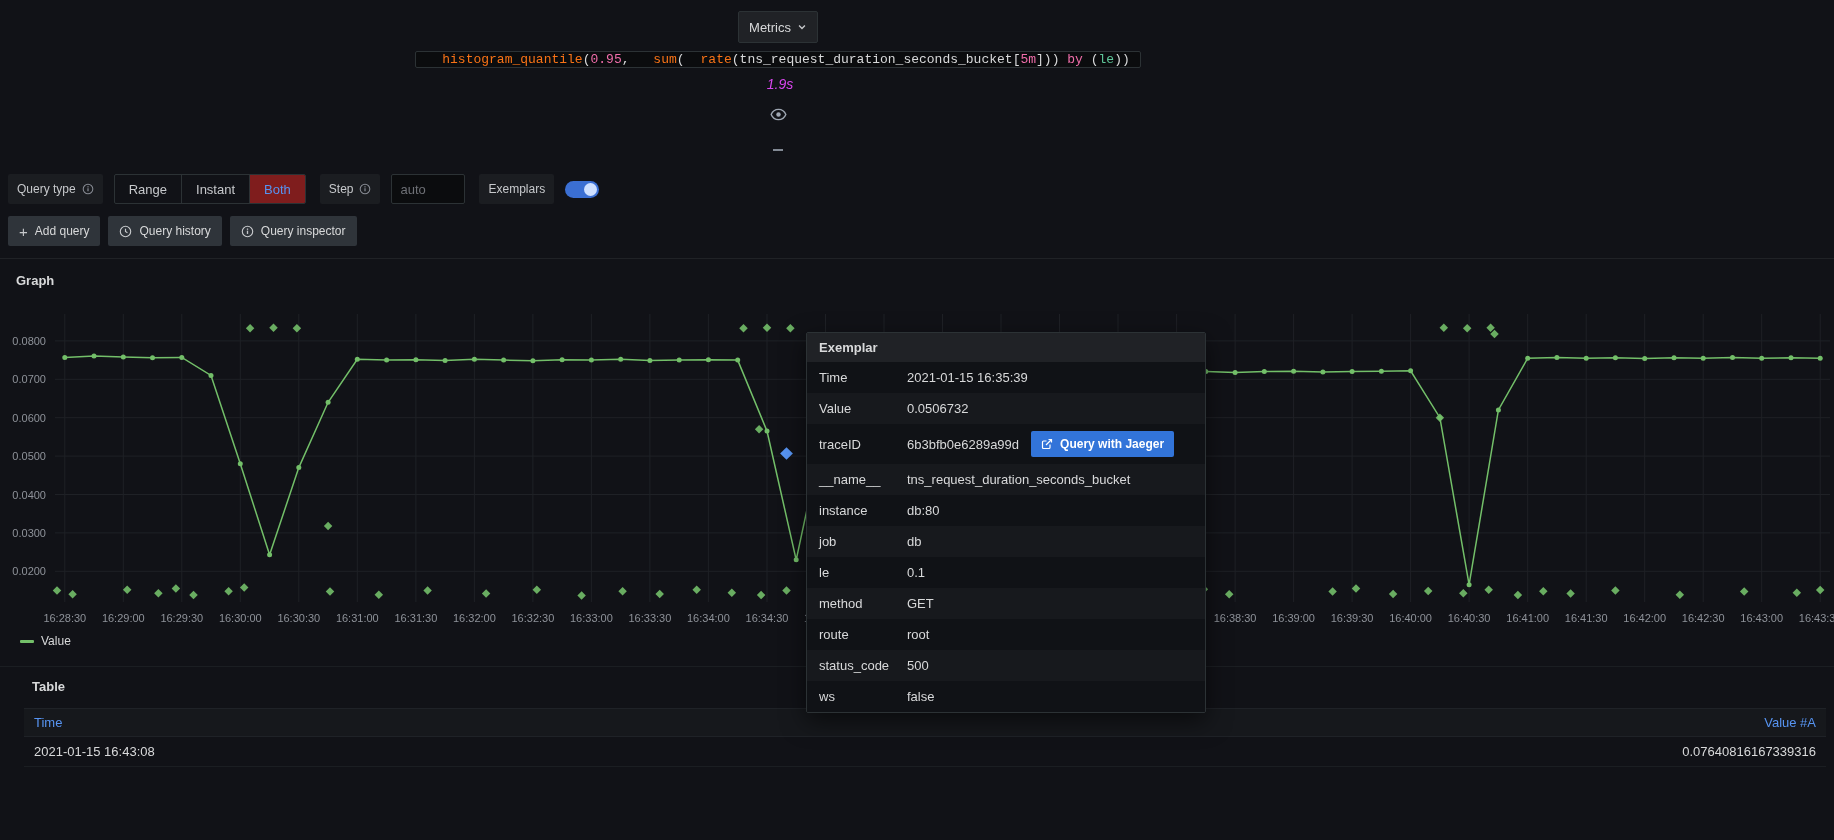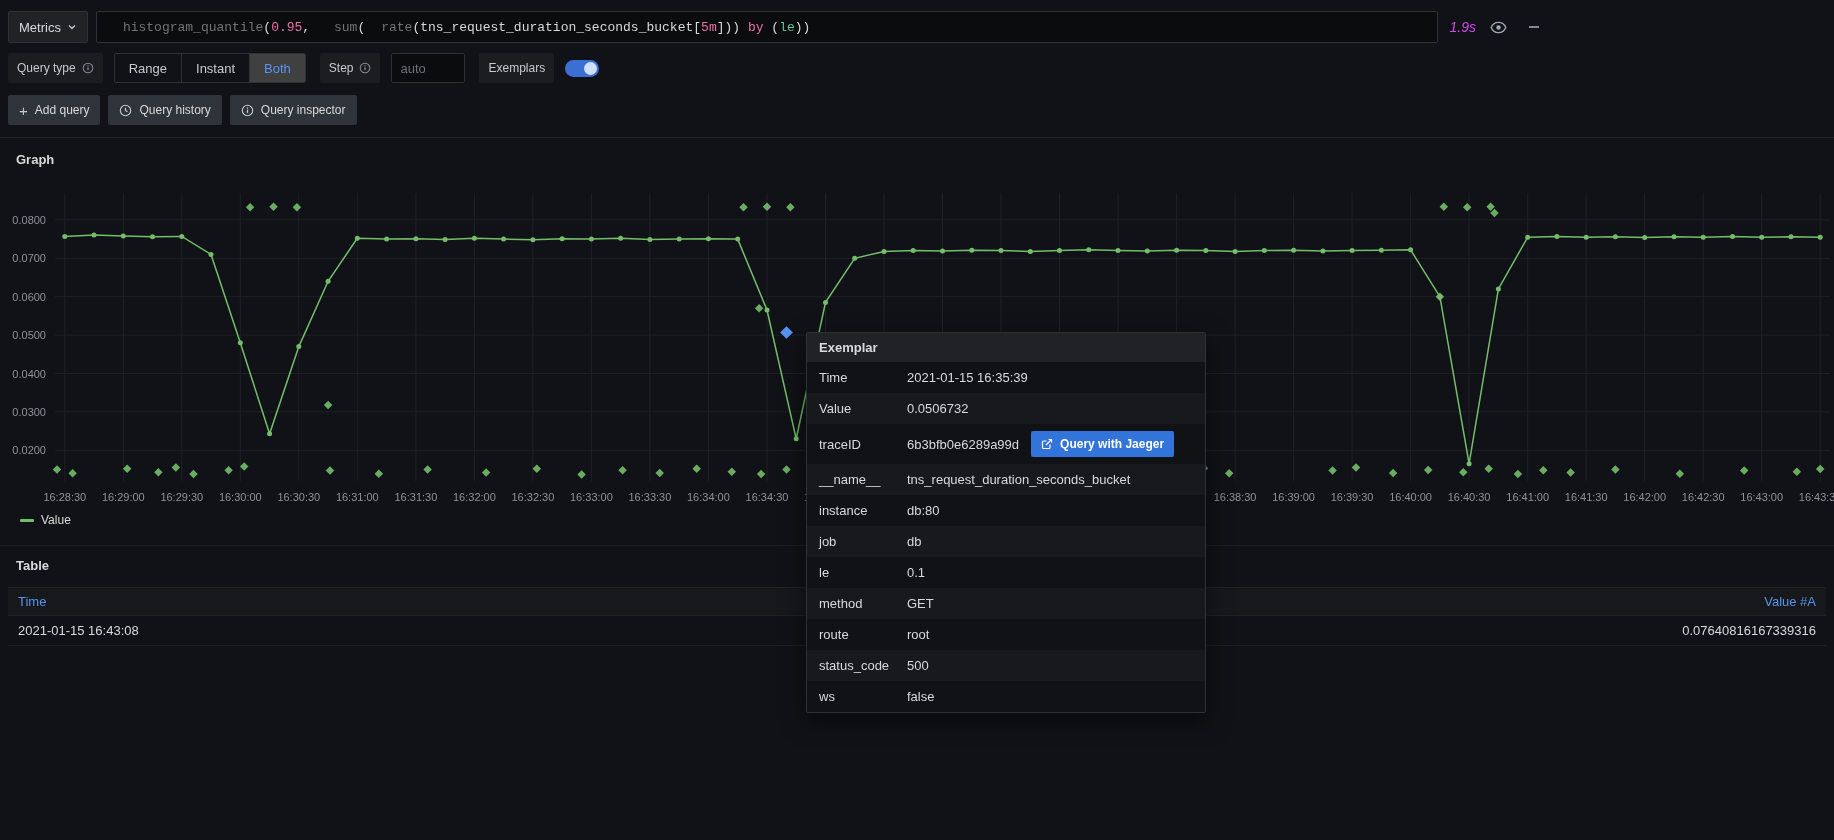--- a/index.html
+++ b/index.html
@@ -5,53 +5,53 @@
   * { box-sizing: border-box; margin: 0; padding: 0; }
   html,body { width: 1834px; height: 840px; overflow: hidden; }
   body {
     background: #111217;
     color: #d8d9da;
     font-family: "Liberation Sans", sans-serif;
     font-size: 13px;
     position: relative;
   }
   
-  .topbar { display: flex; align-items: center; gap: 8px; padding: 11px 286px 8px 8px; }
+  .topbar { display: flex; align-items: center; gap: 8px; padding: 11px 286px 8px 8px; flex-direction: column; }
   .metrics-btn {
     display: flex; align-items: center; gap: 6px; height: 32px; padding: 0 10px;
     background: #202226; border: 1px solid #2c3235; border-radius: 2px;
     color: #d8d9da; font-size: 13px; font-weight: 500; cursor: pointer;
     font-family: "Liberation Sans", sans-serif;
   }
   .query-input {
     flex: 1; height: 32px; display: flex; align-items: center; padding: 0 10px;
     background: #0b0c0e; border: 1px solid #2c3235; border-radius: 2px;
     font-family: "Liberation Mono", monospace; font-size: 13px; white-space: pre; overflow: hidden;
   }
-  .tok-fn { color: #737373; margin-left: 16px; } .tok-label { color: #5fc79a; }
+  .tok-fn { color: #f97316; margin-left: 16px; } .tok-label { color: #5fc79a; }
   .tok-num { color: #f06eaa; } .tok-kw { color: #f06eaa; }
   .tok-p, .tok-metric { color: #d8d9da; }
   .duration { color: #d946ef; font-size: 14px; margin-left: 4px; font-style: italic; }
   .icon-btn { background: transparent; border: none; color: #9fa7b3; width: 28px; height: 28px;
     display: flex; align-items: center; justify-content: center; cursor: pointer; }
   
   .options-row { display: flex; align-items: center; padding: 2px 8px 8px 8px; }
   .opt-group { display: flex; align-items: center; gap: 11px; margin-right: 14px; }
   .chip {
     display: flex; align-items: center; gap: 6px; height: 30px; padding: 0 9px;
     background: #1b1d21; border-radius: 2px; color: #c7c9cc; font-size: 12px;
   }
   .segmented { display: flex; border: 1px solid #2c3235; border-radius: 2px; overflow: hidden; height: 30px; }
   .seg-btn {
     background: transparent; border: none; border-right: 1px solid #2c3235;
     color: #c7c9cc; font-size: 13px; padding: 0 14px; cursor: pointer; height: 100%;
     font-family: "Liberation Sans", sans-serif;
   }
   .seg-btn:last-child { border-right: none; }
-  .seg-btn.active { color: #5794f2; background: #404040; }
+  .seg-btn.active { color: #5794f2; background: #7f1d1d; }
   .step-input {
     width: 74px; height: 30px; background: #0b0c0e; border: 1px solid #2c3235; border-radius: 2px;
     color: #d8d9da; font-size: 13px; padding: 0 8px; font-family: "Liberation Sans", sans-serif;
   }
   .step-input::placeholder { color: #6e7076; }
   .switch { width: 34px; height: 17px; border-radius: 9px; background: #3b6fd3; border: none;
     position: relative; cursor: pointer; }
   .switch .knob { position: absolute; right: 2px; top: 2px; width: 13px; height: 13px;
     border-radius: 50%; background: #cfe0ff; }
   
@@ -65,21 +65,21 @@
   .plus-glyph { font-size: 15px; color: #c7c9cc; line-height: 1; }
   
   .graph-panel { padding-top: 14px; }
   .panel-title { font-size: 13px; font-weight: 600; color: #d8d9da; margin-left: 16px; }
   #chart { display: block; width: 1834px; height: 330px; margin-top: 14px; }
   .grid { stroke: #1f2126; stroke-width: 1; }
   .tick { fill: #8e9299; font-size: 11px; font-family: "Liberation Sans", sans-serif; }
   .legend { display: flex; align-items: center; gap: 7px; margin: 2px 0 0 20px; font-size: 12px; color: #d8d9da; }
   .legend-swatch { width: 14px; height: 3px; border-radius: 1px; }
   
-  .table-panel { margin-top: 18px; border-top: 1px solid #1b1e22; padding: 12px 8px 0 8px; }
+  .table-panel { margin-top: 18px; border-top: 1px solid #1b1e22; padding: 12px 8px 0 24px; }
   .table-panel .panel-title { margin-left: 8px; }
   .data-table { margin-top: 14px; }
   .table-header { display: flex; background: #16181c; border-top: 1px solid #1f2227; border-bottom: 1px solid #1f2227; }
   .th { padding: 6px 10px; color: #5794f2; font-size: 13px; cursor: pointer; }
   .th.left { flex: 1; text-align: left; }
   .th.right { text-align: right; }
   .table-row { display: flex; border-bottom: 1px solid #1b1e22; }
   .td { padding: 7px 10px; font-size: 13px; color: #d8d9da; }
   .td.left { flex: 1; text-align: left; }
   .td.right { text-align: right; }

